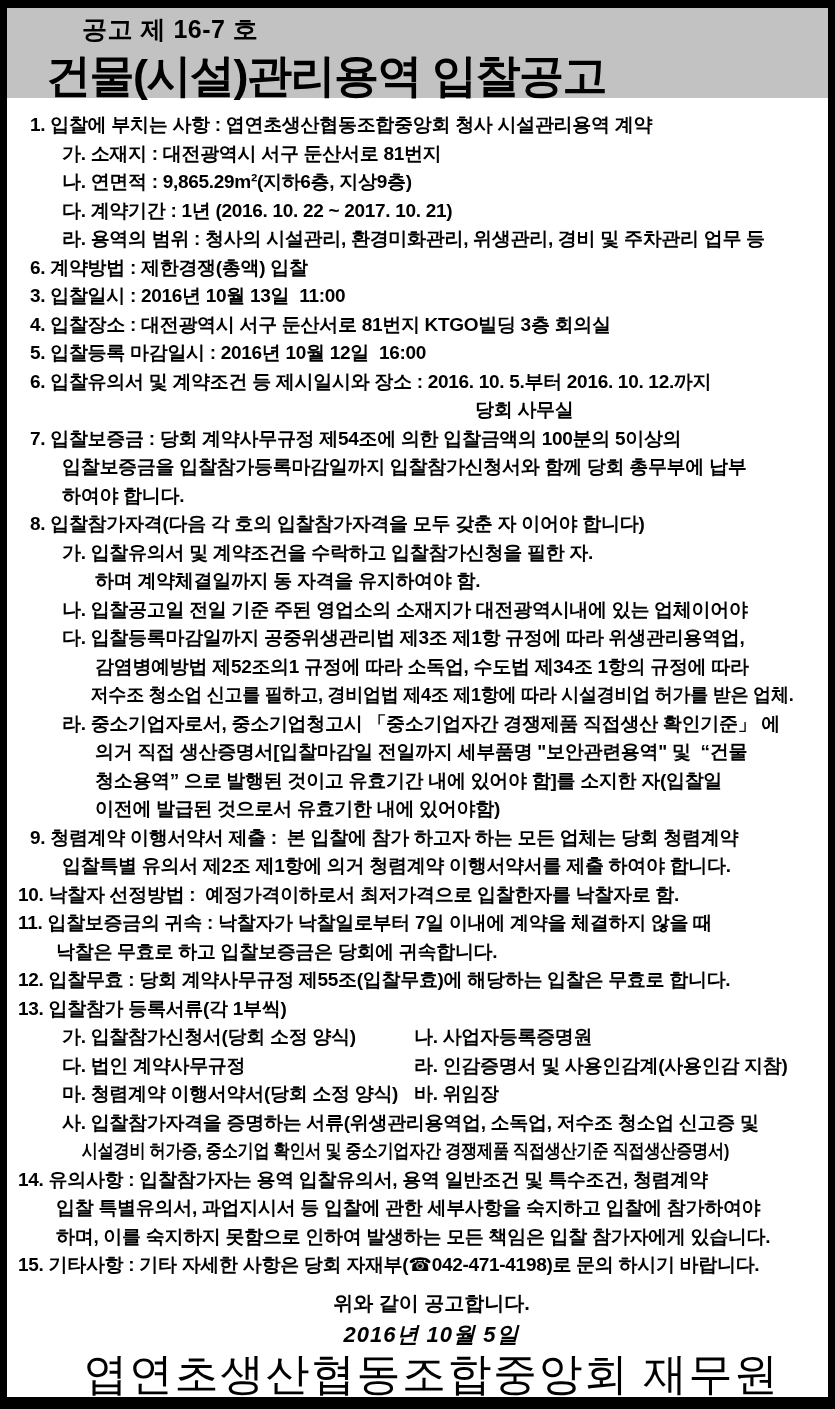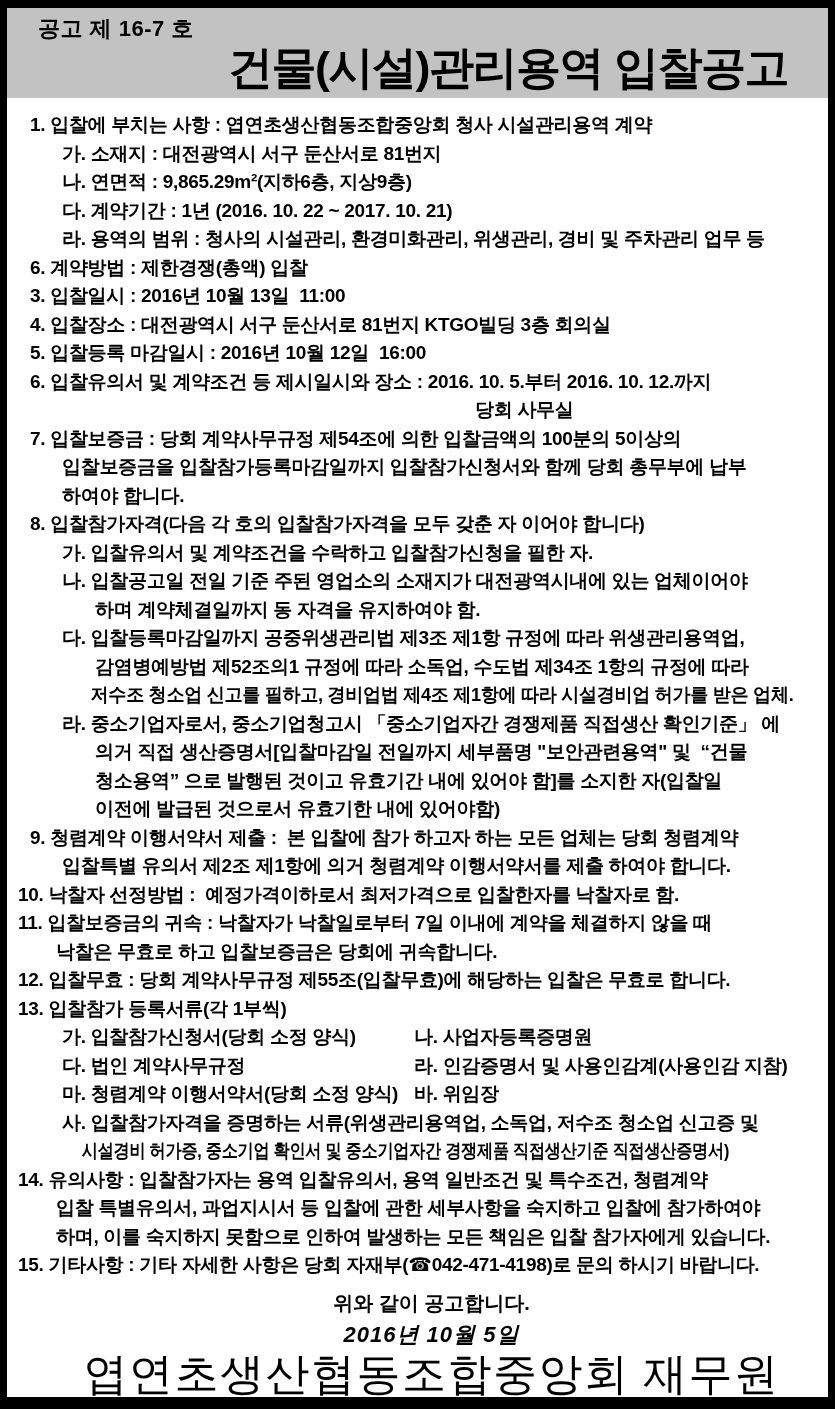--- a/index.html
+++ b/index.html
@@ -20,28 +20,29 @@
     font-weight:700;
     overflow:hidden;
   }
   .header{
     background:var(--header-bg);
     height:90px;
     box-sizing:border-box;
     padding:8px 0 0 31px;
   }
   .notice-no{
-    font-size:22px;
+    font-size:25px;
     line-height:26px;
     letter-spacing:0.5px;
+    margin-left:44px;
   }
   .title{
-    margin:0;
+    margin:8px;
     padding-right:40px;
-    text-align:right;
+    text-align:left;
     font-size:45px;
     line-height:52px;
     font-weight:900;
     letter-spacing:-1.5px;
   }
   .body{padding-top:13px;}
   .line{
     font-size:19px;
     line-height:28.5px;
     white-space:pre;
@@ -84,22 +85,22 @@
       <div class="line l0">3. 입찰일시 : 2016년 10월 13일  11:00</div>
       <div class="line l0">4. 입찰장소 : 대전광역시 서구 둔산서로 81번지 KTGO빌딩 3층 회의실</div>
       <div class="line l0">5. 입찰등록 마감일시 : 2016년 10월 12일  16:00</div>
       <div class="line l0">6. 입찰유의서 및 계약조건 등 제시일시와 장소 : 2016. 10. 5.부터 2016. 10. 12.까지</div>
       <div class="line sp">당회 사무실</div>
       <div class="line l0">7. 입찰보증금 : 당회 계약사무규정 제54조에 의한 입찰금액의 100분의 5이상의</div>
       <div class="line c1">입찰보증금을 입찰참가등록마감일까지 입찰참가신청서와 함께 당회 총무부에 납부</div>
       <div class="line c1">하여야 합니다.</div>
       <div class="line l0">8. 입찰참가자격(다음 각 호의 입찰참가자격을 모두 갖춘 자 이어야 합니다)</div>
       <div class="line s1">가. 입찰유의서 및 계약조건을 수락하고 입찰참가신청을 필한 자.</div>
+      <div class="line c2">하며 계약체결일까지 동 자격을 유지하여야 함.</div>
       <div class="line s1">나. 입찰공고일 전일 기준 주된 영업소의 소재지가 대전광역시내에 있는 업체이어야</div>
-      <div class="line c2">하며 계약체결일까지 동 자격을 유지하여야 함.</div>
       <div class="line s1">다. 입찰등록마감일까지 공중위생관리법 제3조 제1항 규정에 따라 위생관리용역업,</div>
       <div class="line c2">감염병예방법 제52조의1 규정에 따라 소독업, 수도법 제34조 1항의 규정에 따라</div>
       <div class="line c2 fit">저수조 청소업 신고를 필하고, 경비업법 제4조 제1항에 따라 시설경비업 허가를 받은 업체.</div>
       <div class="line s1">라. 중소기업자로서, 중소기업청고시 「중소기업자간 경쟁제품 직접생산 확인기준」 에</div>
       <div class="line c2">의거 직접 생산증명서[입찰마감일 전일까지 세부품명 "보안관련용역" 및  “건물</div>
       <div class="line c2">청소용역” 으로 발행된 것이고 유효기간 내에 있어야 함]를 소지한 자(입찰일</div>
       <div class="line c2">이전에 발급된 것으로서 유효기한 내에 있어야함)</div>
       <div class="line l0">9. 청렴계약 이행서약서 제출 :  본 입찰에 참가 하고자 하는 모든 업체는 당회 청렴계약</div>
       <div class="line c1">입찰특별 유의서 제2조 제1항에 의거 청렴계약 이행서약서를 제출 하여야 합니다.</div>
       <div class="line l0b">10. 낙찰자 선정방법 :  예정가격이하로서 최저가격으로 입찰한자를 낙찰자로 함.</div>

